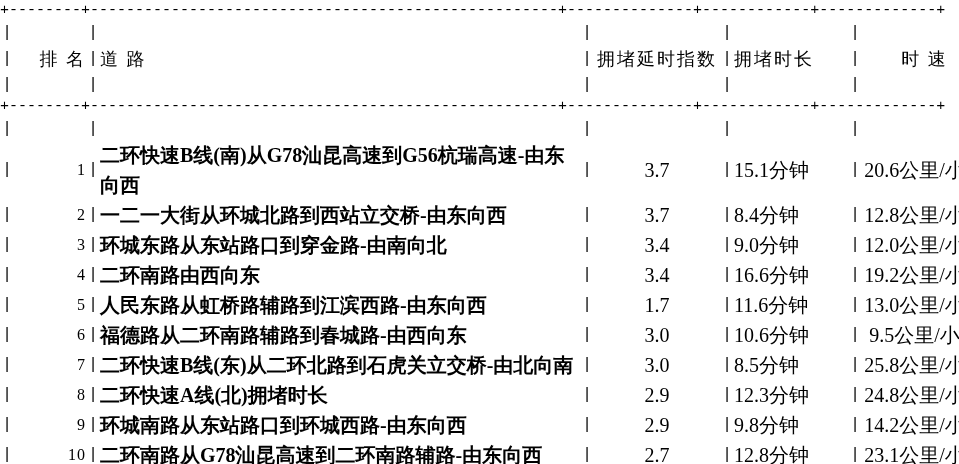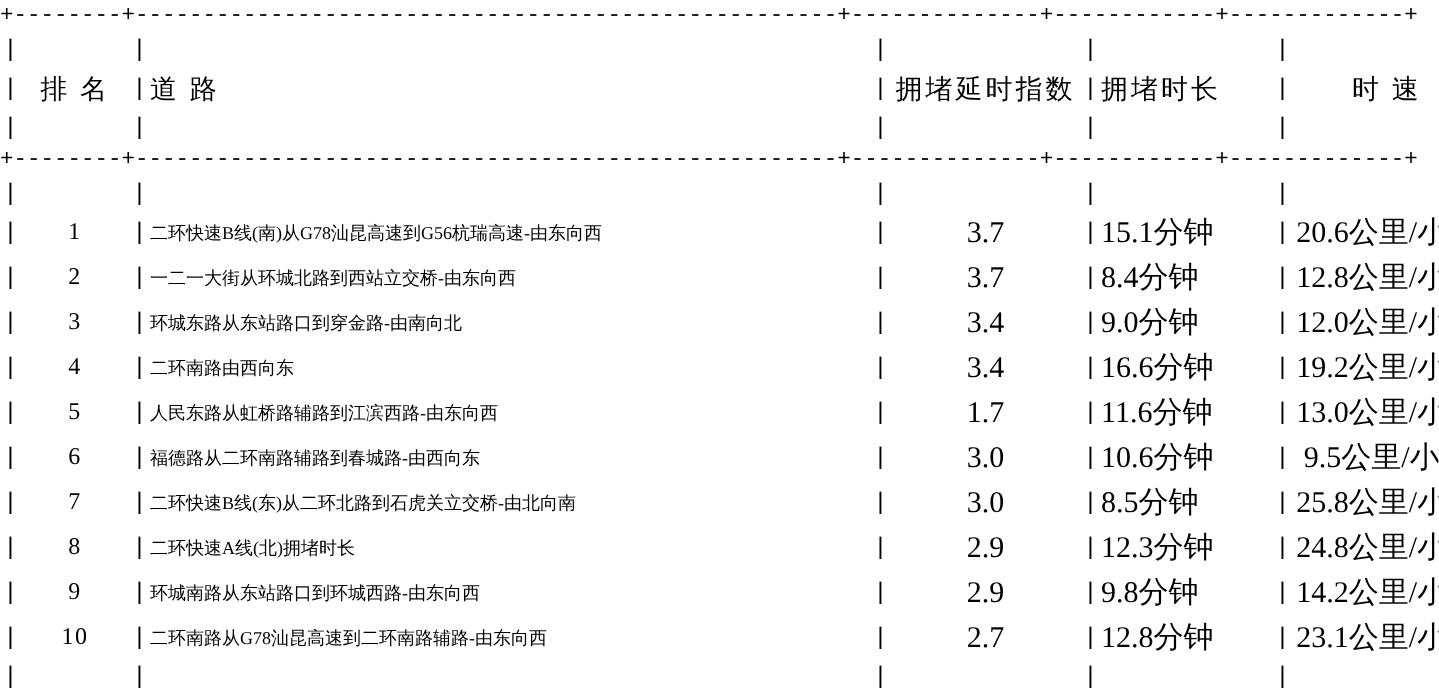--- a/index.html
+++ b/index.html
@@ -59,33 +59,33 @@
   tr.data td, tr.head td {
     height: 30px;
     line-height: 30px;
     padding: 0;
     vertical-align: middle;
   }
   tr.spacer td {
     height: 22px;
     padding: 0;
   }
-  .c-rank { width: 72px; text-align: center; }
+  .c-rank { width: 72px; text-align: right; }
   .c-road { width: 480px; text-align: left; }
   .c-idx  { width: 126px; text-align: center; margin-top: 48px; }
   .c-dur  { width: 114px; }
   .c-spd  { width: 125px; text-align: center; }
   tr.head td.cell {
     font-size: 18px;
     letter-spacing: 2px;
   }
   tr.data td.cell {
     font-size: 20px;
   }
-  tr.data td.c-road { font-size: 12px; }
+  tr.data td.c-road { font-size: 20px; font-weight: bold; }
   tr.data td.c-rank { font-size: 16px; letter-spacing: 1px; }
 </style>
 </head>
 <body>
 
 <div class="sheet">
   <table class="ascii-table">
     <colgroup>
       <col style="width:14px">
       <col style="width:72px">

